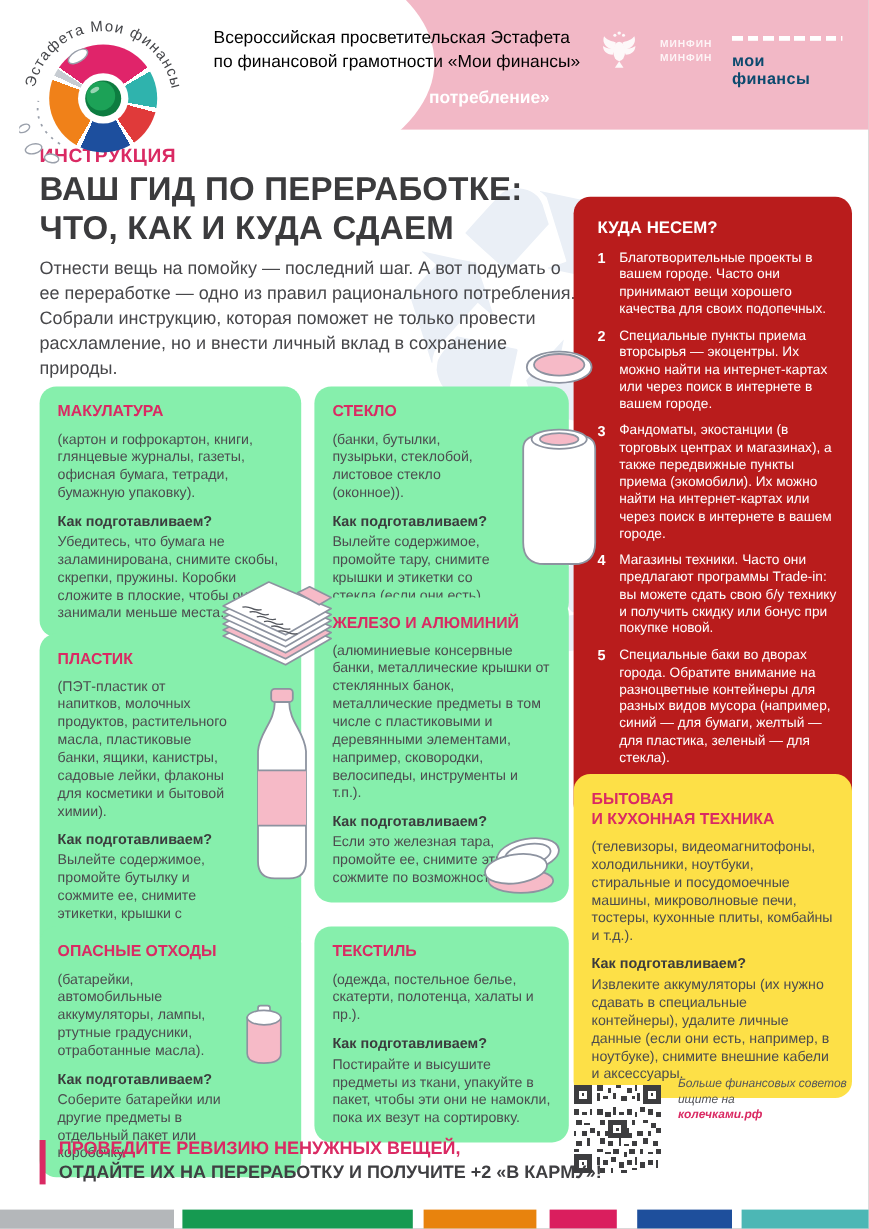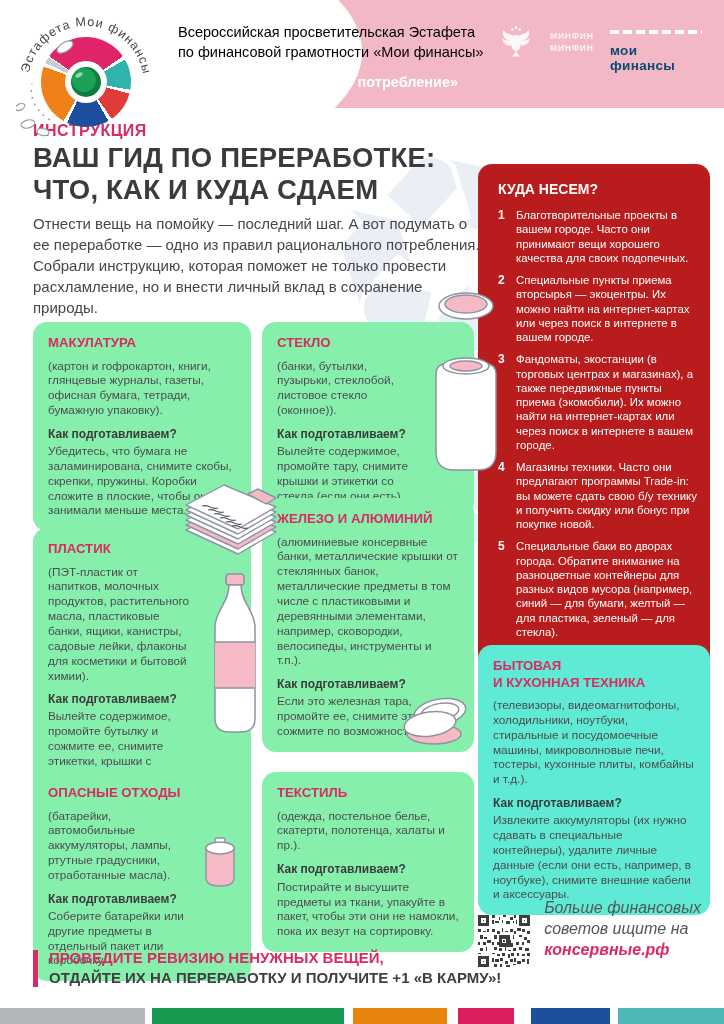--- a/index.html
+++ b/index.html
@@ -62,25 +62,25 @@
   .card-textile { left:262px; top:772px; width:212px; min-height:160px; line-height:1.22; }
 
   
   .where{ position:absolute; left:478px; top:118px; width:232px; min-height:520px; background:#b91c1c;
      border-radius:14px; padding:17px 13px 12px 20px; color:#fff;margin-top:46px; }
   .where-title{ font-size:14px; font-weight:bold; margin-bottom:11px; }
   .where-item{ display:flex; gap:9px; margin-bottom:8px; font-size:11.4px; line-height:1.25; }
   .where-num{ font-weight:bold; min-width:9px; font-size:12px; }
 
   
-  .card-appl{ left:478px; top:645px; width:232px; min-height:234px; background:#5eead4; }
+  .card-appl{ left:478px; top:645px; width:232px; min-height:234px; background:#fde047; }
 
   
   .qr-block{ position:absolute; left:478px; top:893px; width:232px; display:flex; gap:14px; }
-  .qr-caption{ font-size:16px; font-style:italic; color:#55565a; line-height:1.32; padding-top:4px; }
+  .qr-caption{ font-size:10px; font-style:italic; color:#55565a; line-height:1.32; padding-top:4px; }
   .qr-link{ color:#da2a63; font-weight:bold; font-style:italic; }
 
   
   .banner{ position:absolute; left:33px; top:948px; display:flex; gap:11px; }
   .banner-bar{ width:5px; height:37px; background:#da2a63; margin-top:2px; }
   .banner-l1{ color:#da2a63; font-weight:bold; font-size:15px; line-height:1.35; }
   .banner-l2{ color:#3f3f42; font-weight:bold; font-size:15px; line-height:1.35; }
 
   
   .stripe{ position:absolute; left:0; bottom:0; width:724px; height:16px; display:flex; }
@@ -263,29 +263,29 @@
                    M9 27h1v3h-1z M11 28h2v2h-2z M14 27h2v2h-2z M17 29h2v2h-2z M20 28h2v2h-2z M23 27h1v3h-1z M25 29h2v2h-2z M28 28h2v2h-2z M31 28h1v3h-1z
                    M10 31h2v2h-2z M14 31h1v2h-1z M18 32h2v1h-2z M22 31h2v1h-2z
                    M19 16h2v2h-2z M13 16h2v1h-2z"></path>
           <path d="M13 13h7v7h-7z"></path>
           <path d="M15 15h3v3h-3z" fill="#fff"></path>
           <path d="M16 16h1v1h-1z" fill="#3d3d3f"></path>
         </g>
       </svg>
       <div class="qr-caption">
         <span>Больше финансовых советов ищите на</span>
-        <div class="qr-link">консервные.рф</div>
+        <div class="qr-link">колечками.рф</div>
       </div>
     </div>
 
     <div class="banner">
       <div class="banner-bar"></div>
       <div>
         <div class="banner-l1">ПРОВЕДИТЕ РЕВИЗИЮ НЕНУЖНЫХ ВЕЩЕЙ,</div>
-        <div class="banner-l2">ОТДАЙТЕ ИХ НА ПЕРЕРАБОТКУ И ПОЛУЧИТЕ +1 «В КАРМУ»!</div>
+        <div class="banner-l2">ОТДАЙТЕ ИХ НА ПЕРЕРАБОТКУ И ПОЛУЧИТЕ +2 «В КАРМУ»!</div>
       </div>
     </div>
 
     <div class="stripe">
       <div class="sg0" style="background: rgb(180, 183, 186);"></div>
       <div class="sg1" style="background: rgb(22, 154, 81);"></div>
       <div class="sg2" style="background: rgb(232, 131, 13);"></div>
       <div class="sg3" style="background: rgb(218, 30, 94);"></div>
       <div class="sg4" style="background: rgb(30, 79, 156);"></div>
       <div class="sg5" style="background: rgb(76, 183, 181);"></div>

